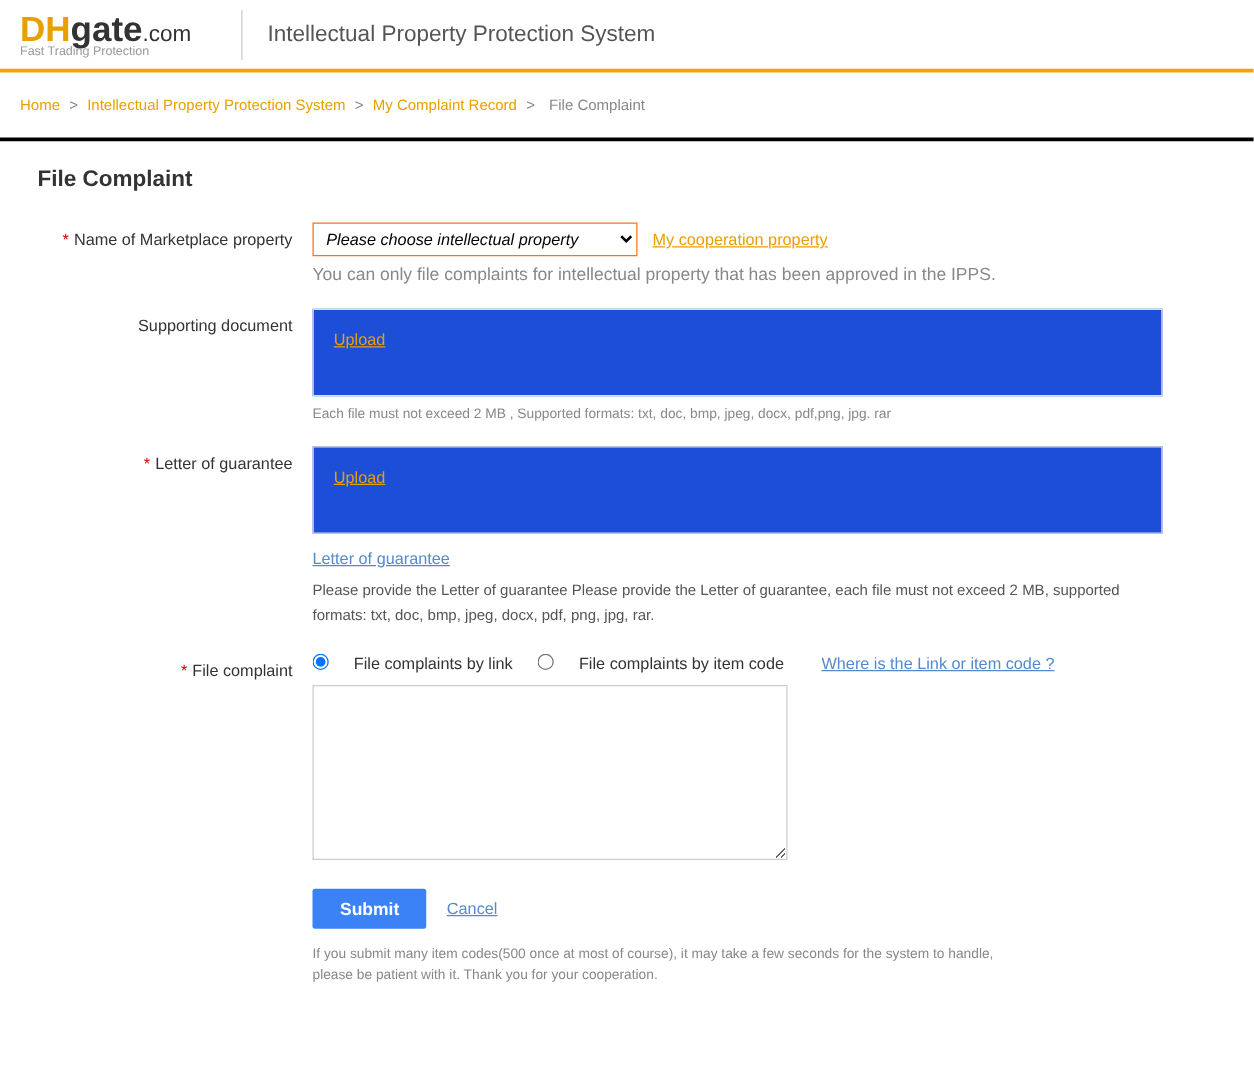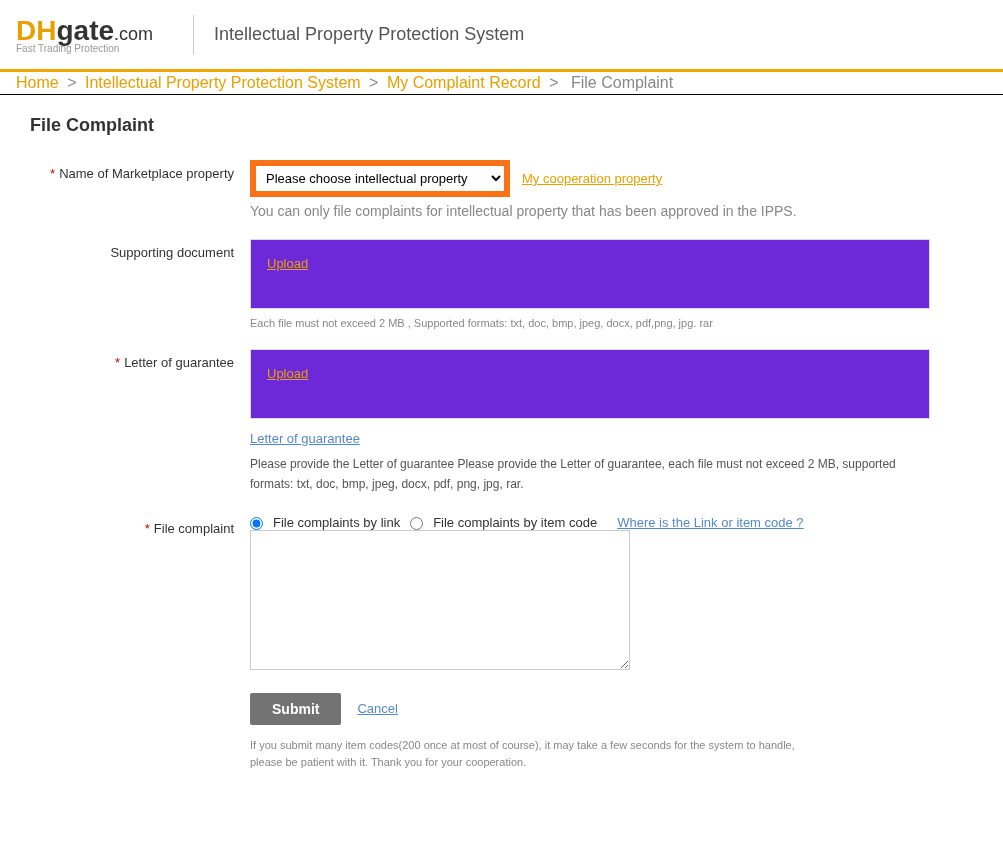--- a/index.html
+++ b/index.html
@@ -4,40 +4,40 @@
   <style>
     * { box-sizing: border-box; margin: 0; padding: 0; }
     body { font-family: Arial, sans-serif; font-size: 13px; color: #333; background: #fff; }
 
     
     .header {
       display: flex;
       align-items: center;
       border-bottom: 3px solid #f0a500;
       padding: 8px 16px;
-      height: 72px;
+      height: 58px;
     }
     .logo-area {
       display: flex;
       align-items: baseline;
       margin-right: 20px;
     }
     .logo-dh { font-size: 28px; font-weight: bold; color: #e8a000; }
     .logo-gate { font-size: 28px; font-weight: bold; color: #333; }
     .logo-com { font-size: 18px; color: #333; }
     .logo-tagline { font-size: 10px; color: #999; display: block; margin-top: -4px; }
     .logo-divider { width: 1px; height: 40px; background: #ccc; margin: 0 20px; }
     .header-title { font-size: 18px; color: #555; }
 
     
     .breadcrumb {
-      padding: 2px 16px;
-      font-size: 16px;
-      color: #888;
-      border-bottom: 1px solid #000000;
+      padding: 19px 16px;
+      font-size: 12px;
+      color: #888;
+      border-bottom: 3px solid #000000;
     }
     .breadcrumb a { color: #e8a000; text-decoration: none; }
     .breadcrumb span { margin: 0 4px; }
 
     
     .main { padding: 20px 30px; }
     .page-title { font-size: 18px; font-weight: bold; color: #333; margin-bottom: 24px; }
 
     
     .form-row {
@@ -54,42 +54,43 @@
       font-size: 13px;
       color: #333;
     }
     .required-star { color: #cc0000; margin-right: 4px; }
     .form-content { flex: 1; max-width: 680px; }
 
     
     .ip-select {
       width: 260px;
       padding: 4px 6px;
-      border: 6px solid #f97316;
+      border: 1px solid #f97316;
       font-size: 13px;
       background: #fff;
       cursor: pointer;
+      font-style: italic;
     }
     .my-ip-link {
       margin-left: 12px;
       color: #e8a000;
       text-decoration: underline;
       font-size: 13px;
       cursor: pointer;
     }
     .ip-hint {
       font-size: 14px;
       color: #888;
       margin-top: 6px;
     }
 
     
     .upload-box {
       border: 1px solid #ddd;
-      background: #6d28d9;
+      background: #1d4ed8;
       padding: 16px 16px;
       min-height: 70px;
       margin-bottom: 4px;
     }
     .upload-link {
       color: #e8a000;
       text-decoration: underline;
       cursor: pointer;
       font-size: 13px;
     }
@@ -110,23 +111,24 @@
     }
     .guarantee-text {
       font-size: 12px;
       color: #555;
       line-height: 1.7;
     }
 
     
     .radio-row {
       display: flex;
-      align-items: flex-end;
-      gap: 10px;
+      align-items: flex-start;
+      gap: 20px;
       flex-wrap: wrap;
+      margin-bottom: 10px;
     }
     .radio-label { font-size: 13px; color: #333; cursor: pointer; }
     .where-link {
       margin-left: 10px;
       color: #5588cc;
       text-decoration: underline;
       font-size: 13px;
       cursor: pointer;
     }
 
@@ -142,21 +144,21 @@
     }
 
     
     .btn-row {
       display: flex;
       align-items: center;
       gap: 16px;
       margin-bottom: 12px;
     }
     .btn-submit {
-      background: #737373;
+      background: #3b82f6;
       color: #fff;
       border: none;
       padding: 8px 22px;
       font-size: 14px;
       font-weight: bold;
       cursor: pointer;
       border-radius: 2px;
     }
     .btn-cancel {
       color: #5588cc;
@@ -264,17 +266,17 @@
     </div>
   </div>
 
   <div class="form-row">
     <div class="form-label"></div>
     <div class="form-content">
       <div class="btn-row">
         <button class="btn-submit">Submit</button>
         <button class="btn-cancel">Cancel</button>
       </div>
-      <div class="submit-note">If you submit many item codes(200 once at most of course), it may take a few seconds for the system to handle, please be patient with it. Thank you for your cooperation.</div>
+      <div class="submit-note">If you submit many item codes(500 once at most of course), it may take a few seconds for the system to handle, please be patient with it. Thank you for your cooperation.</div>
     </div>
   </div>
 
 </div>
 
 </body></html>

